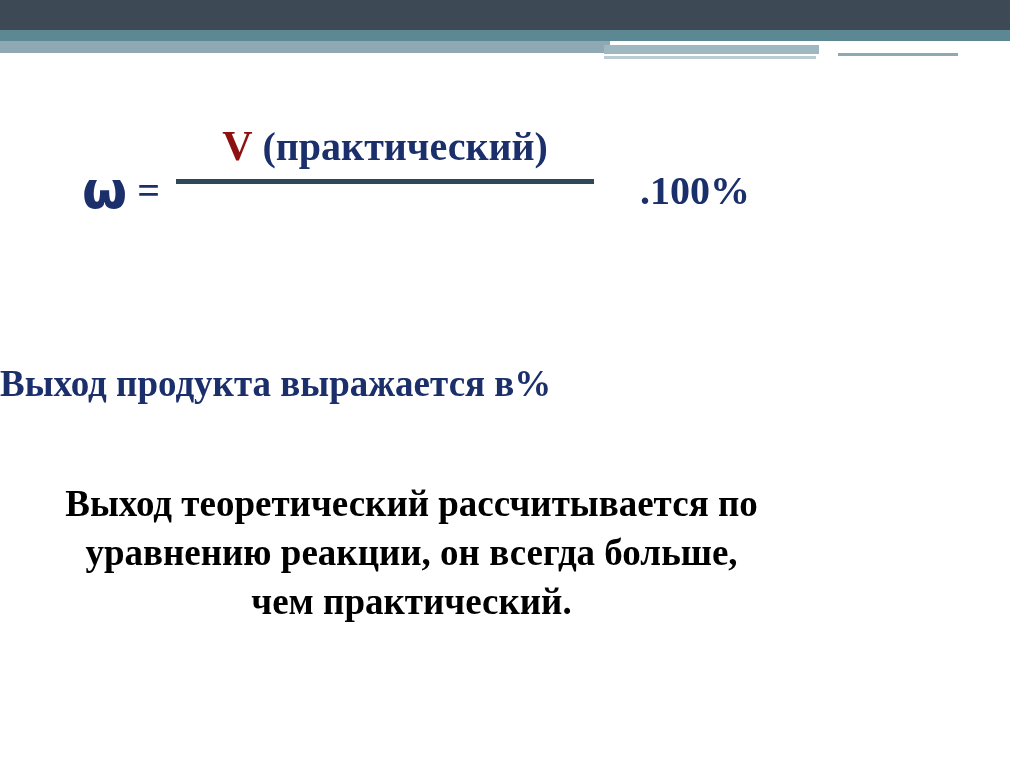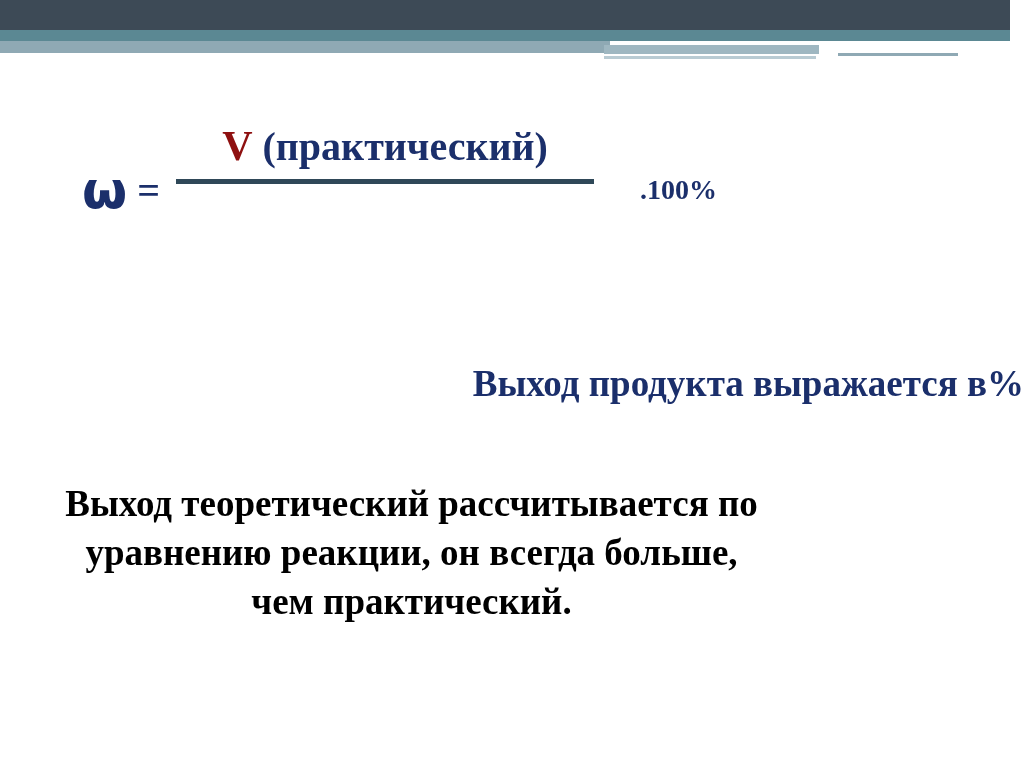--- a/index.html
+++ b/index.html
@@ -135,34 +135,34 @@
     color: #8e1010;
     font-size: 42px;
   }
   .frac-bar {
     width: 418px;
     height: 5px;
     background: #2f4858;
     margin: 4px 0;
   }
   .hundred {
-    font-size: 28px;
+    font-size: 40px;
     font-weight: bold;
     color: #1b2f6b;
     padding: 74px 0 0 46px;
     white-space: nowrap;
   }
 
   
   .line-yield {
     position: absolute;
     top: 292px;
     left: 0;
     width: 1024px;
-    text-align: right;
+    text-align: left;
     font-size: 37px;
     font-weight: bold;
     color: #1b2f6b;
   }
   .paragraph {
     position: absolute;
     top: 410px;
     left: 0;
     width: 823px;
     text-align: center;

